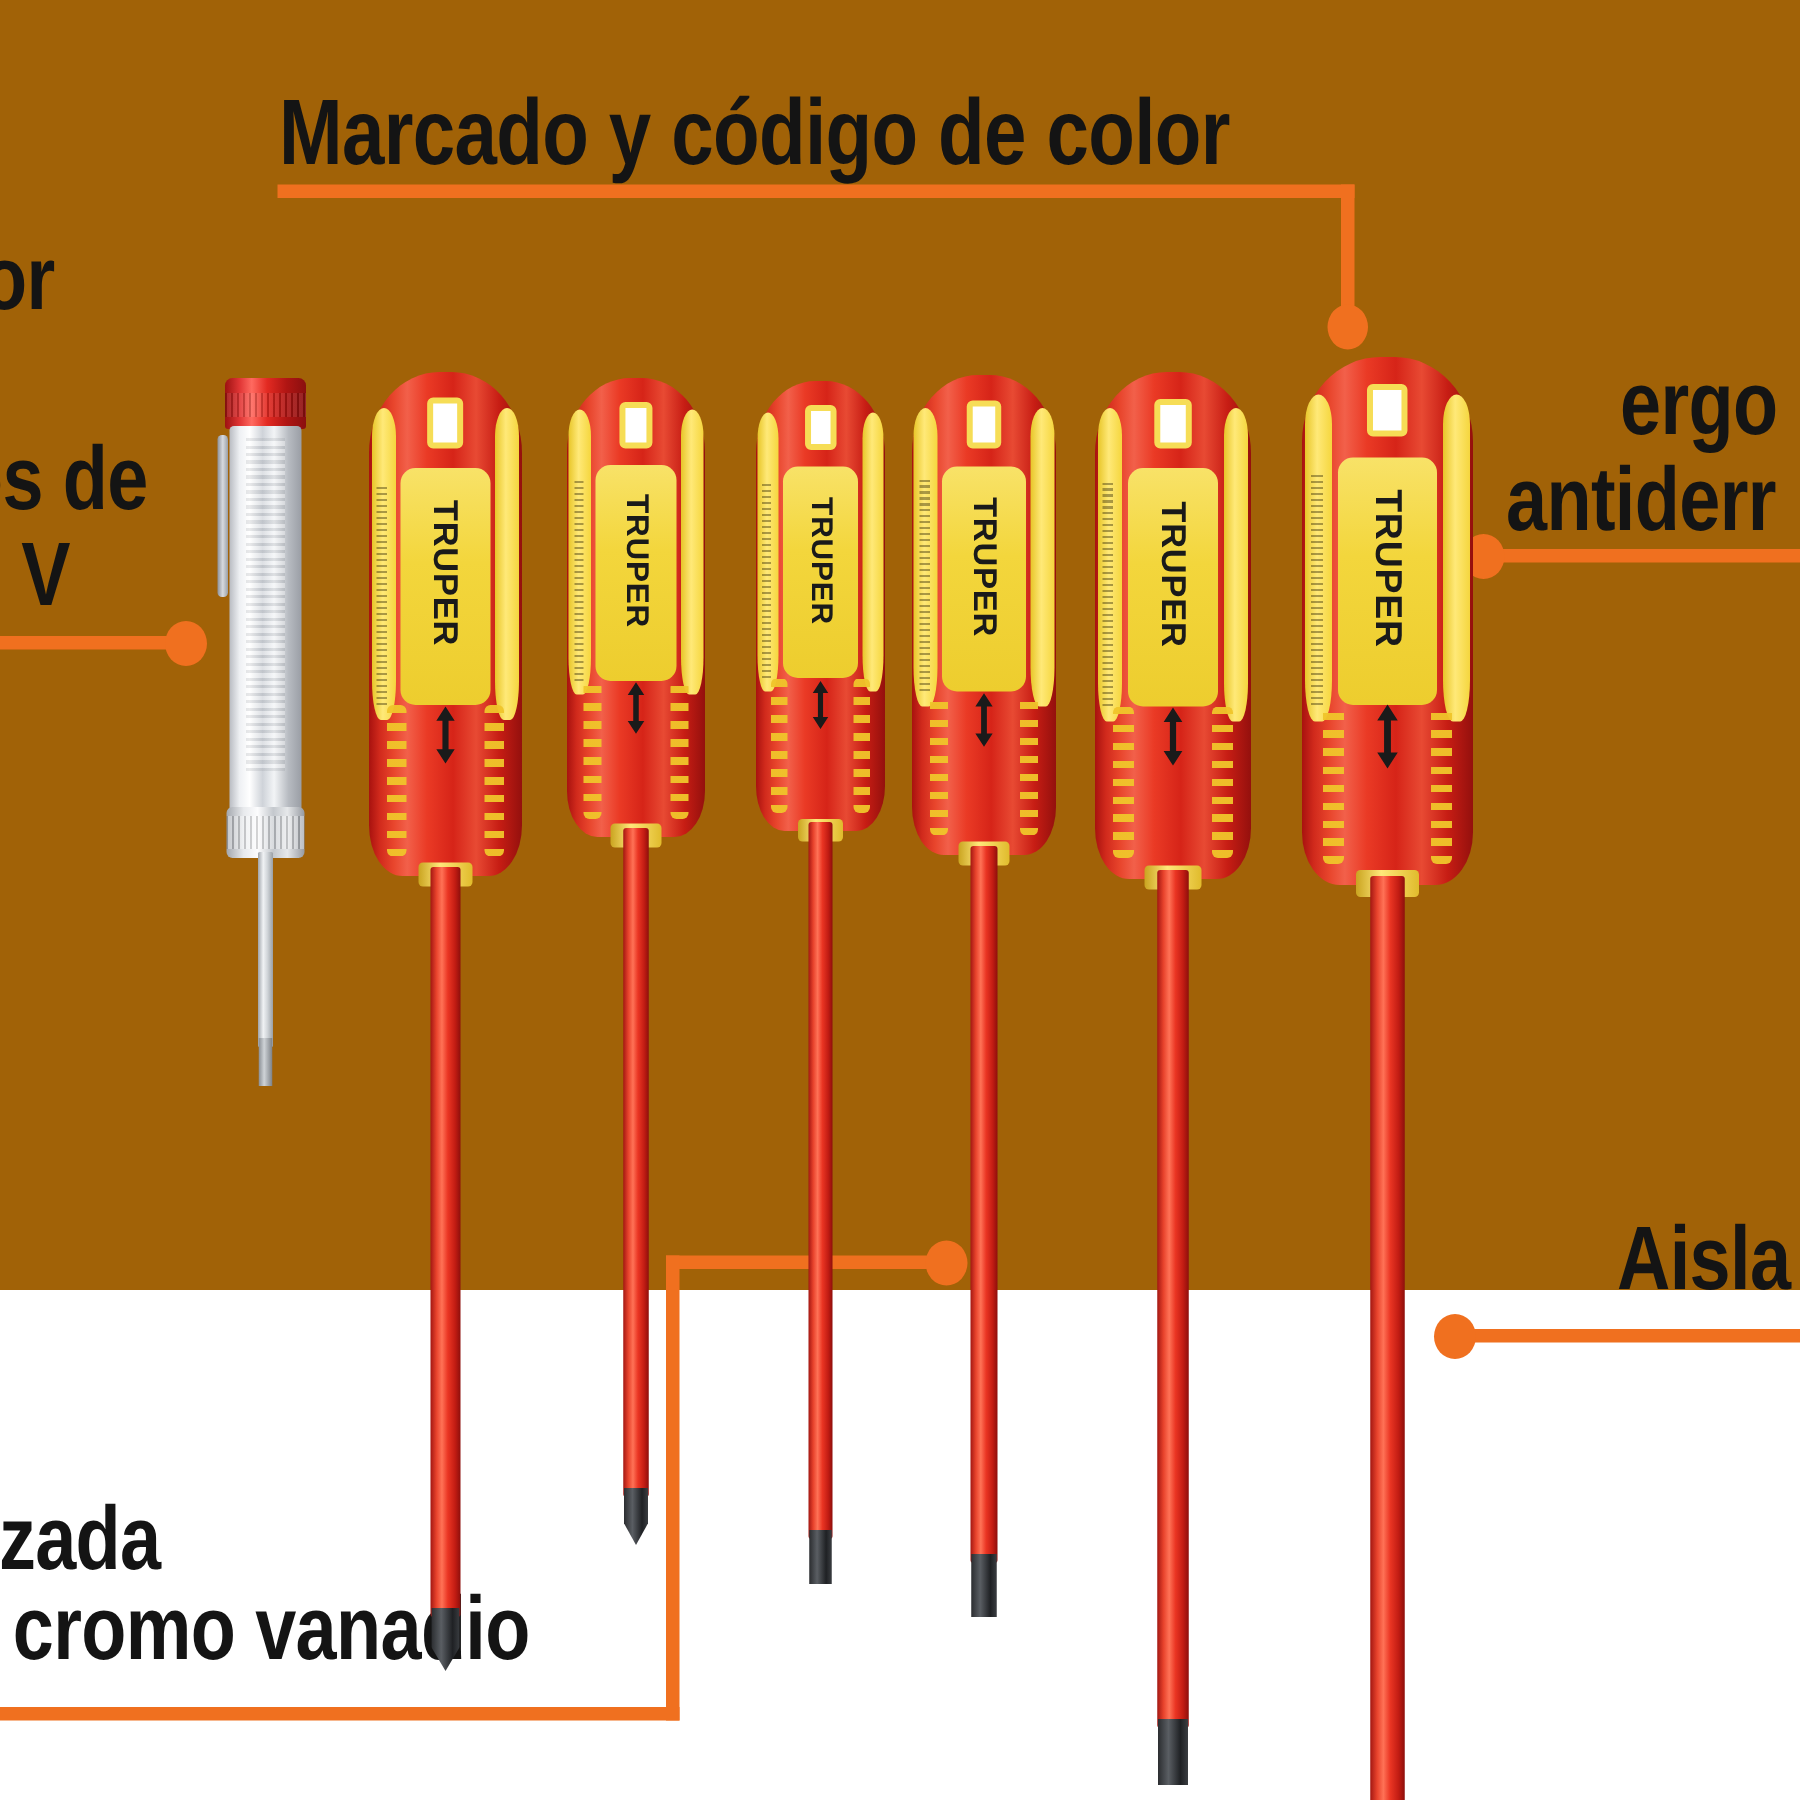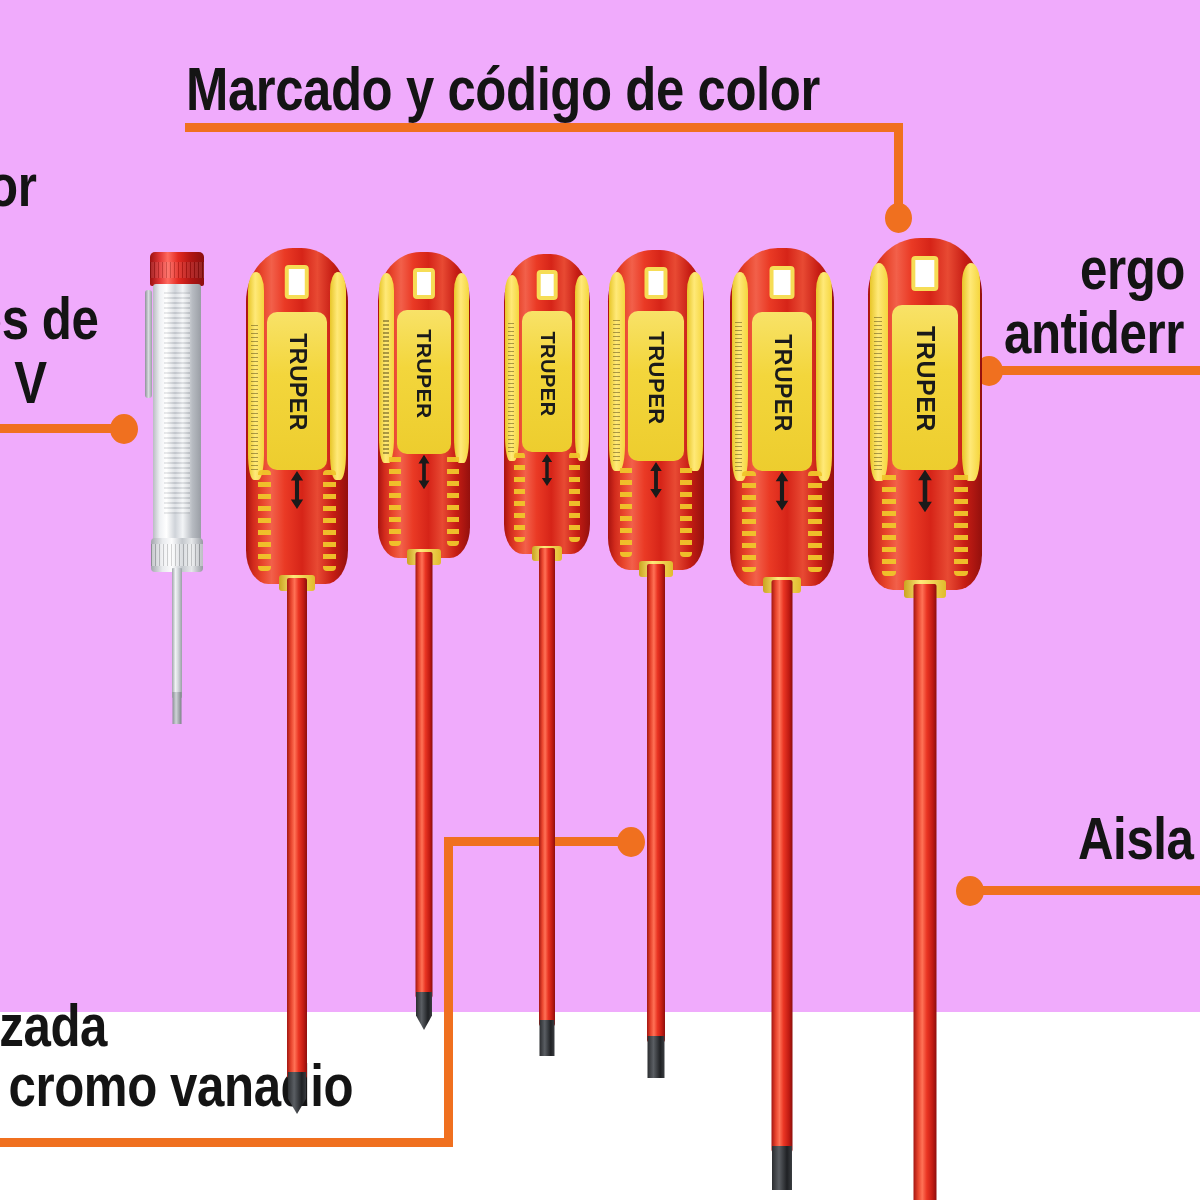--- a/index.html
+++ b/index.html
@@ -4,22 +4,22 @@
 <style>
   * { margin:0; padding:0; box-sizing:border-box; }
   html, body {
     width:1200px; height:1200px;
     background:#ffffff;
     font-family:"Liberation Sans", sans-serif;
     overflow:hidden;
   }
   #stage {
     position:relative;
-    width:1200px; height:1012px;
-    background:#f0abfc;
+    width:1200px; height:860px;
+    background:#a16207;
   }
 
   
   .callout {
     position:absolute;
     font-family:"Liberation Sans", sans-serif;
     font-weight:700;
     color:#141414;
     letter-spacing:-0.5px;
     line-height:1.02;

